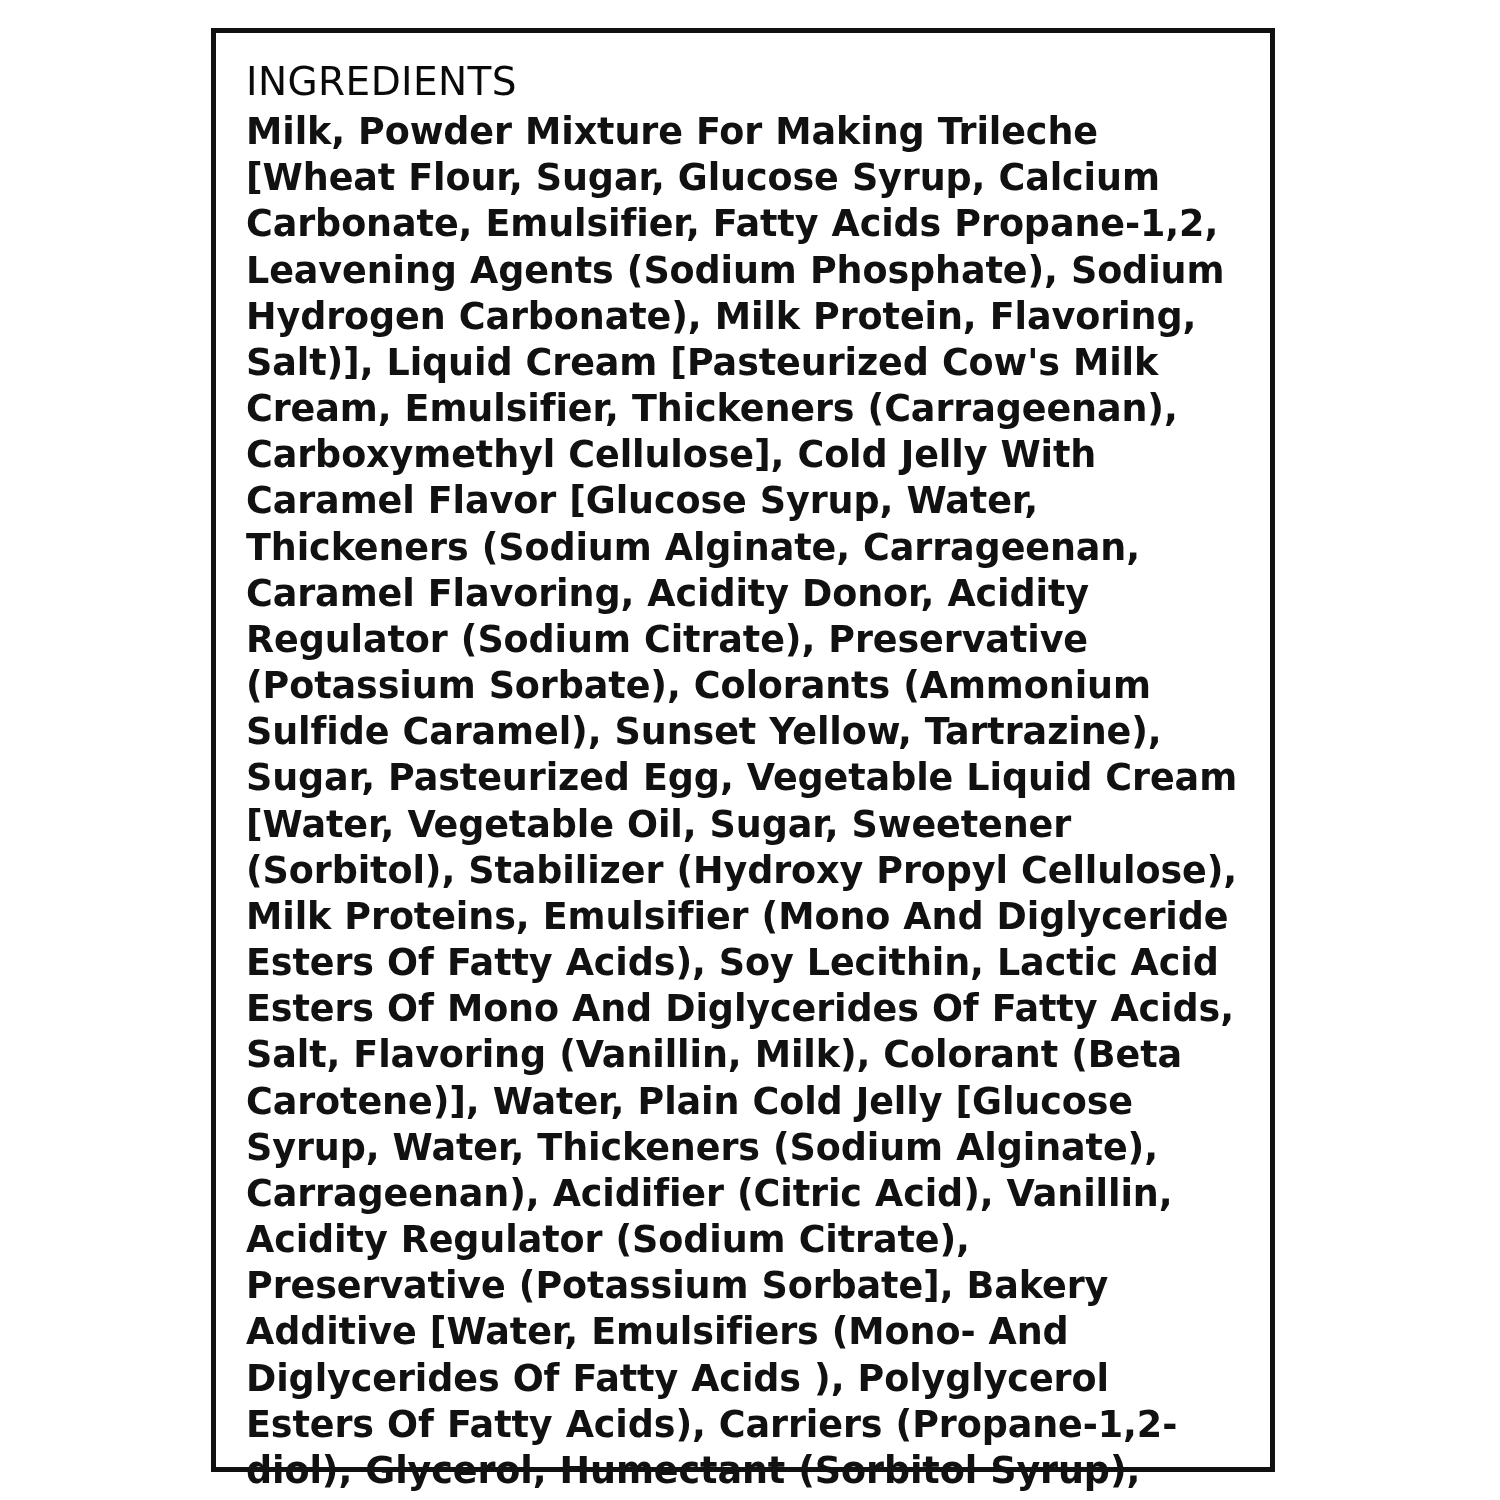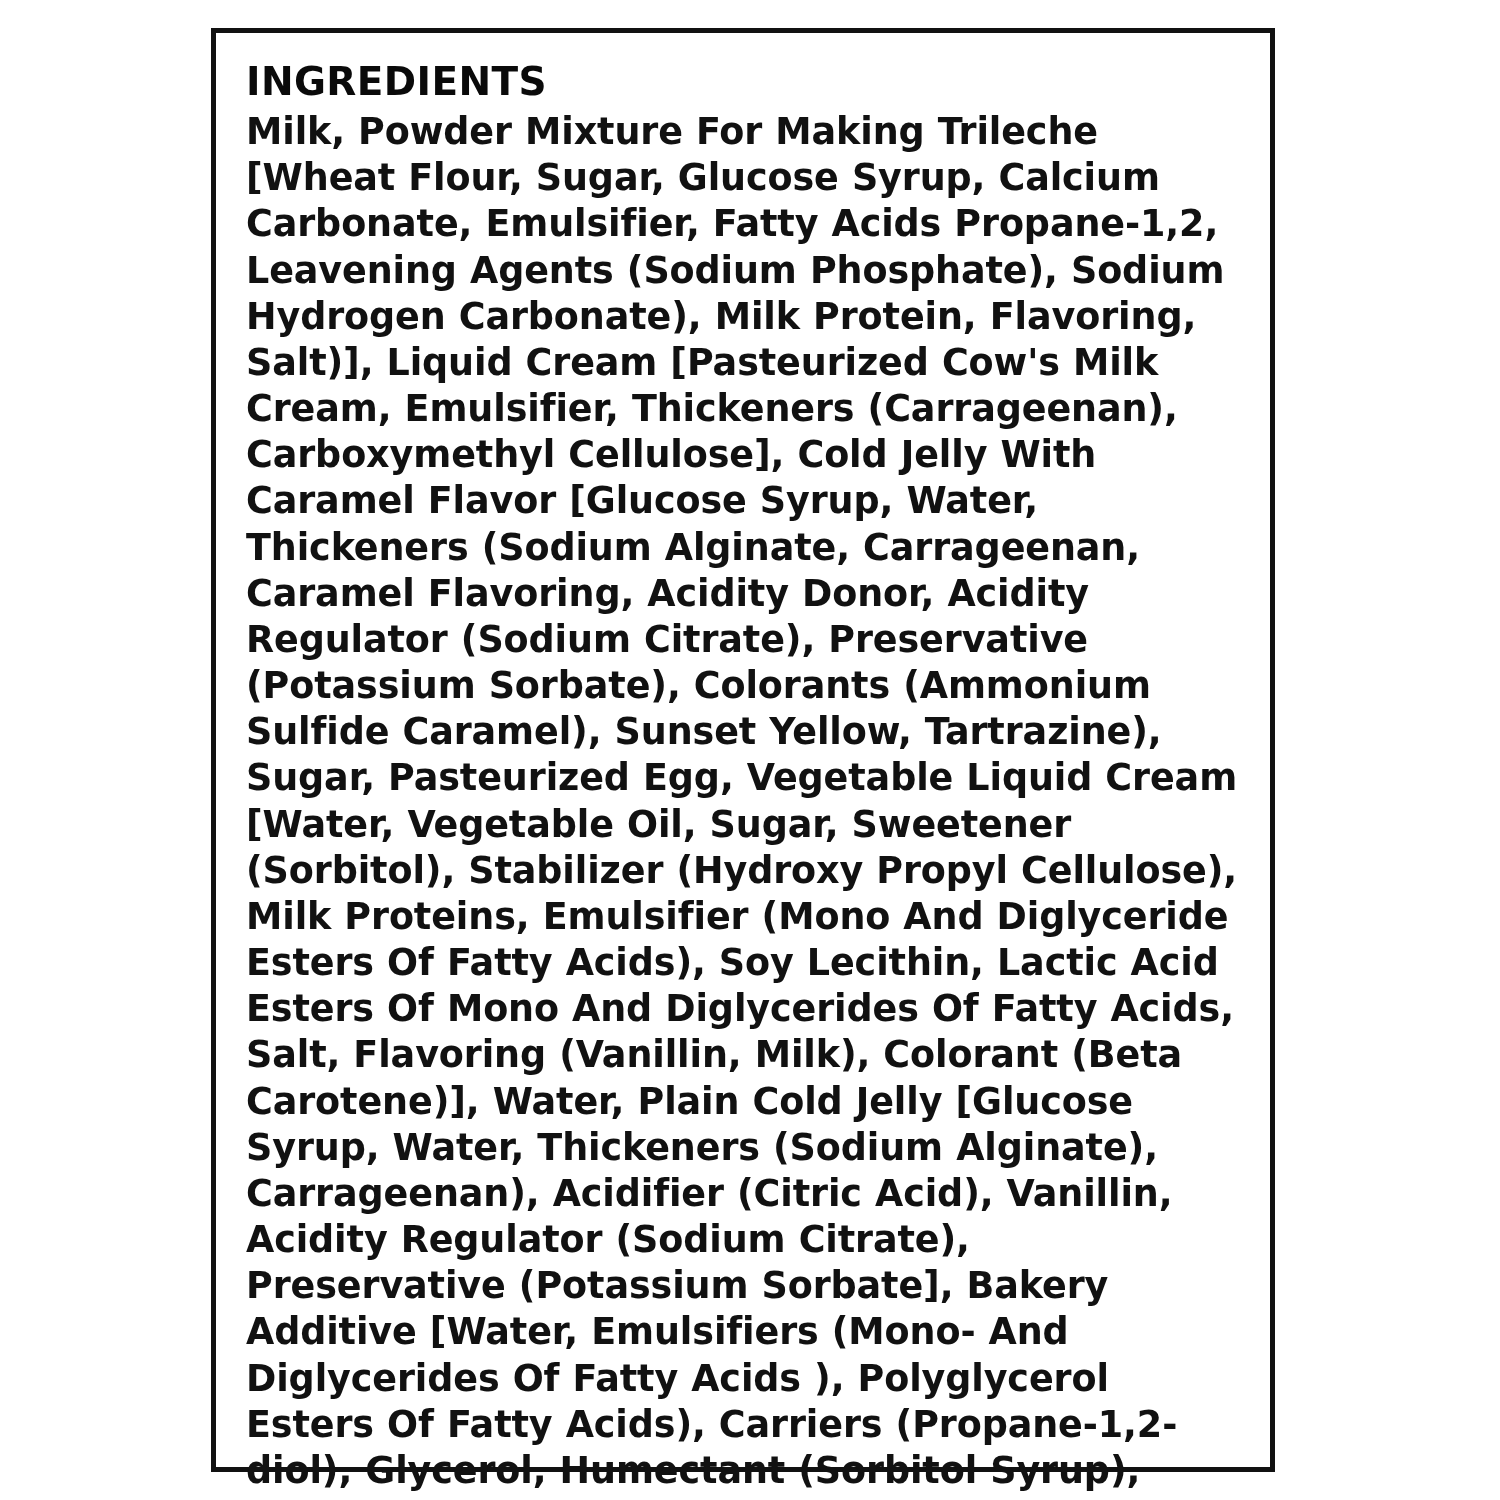--- a/index.html
+++ b/index.html
@@ -22,21 +22,21 @@
     height: 1444px;
     border: 5px solid #111111;
     box-sizing: border-box;
     background: #ffffff;
   }
   .label-inner {
     padding: 26px 30px 0 30px;
   }
   .section-heading {
     font-size: 39px;
-    font-weight: 700;
+    font-weight: 400;
     letter-spacing: 0.4px;
     line-height: 1.18;
     margin: 0 0 4px 0;
     color: #0a0a0a;
   }
   .body-text {
     font-size: 36.5px;
     font-weight: 700;
     line-height: 1.265;
     margin: 0;

